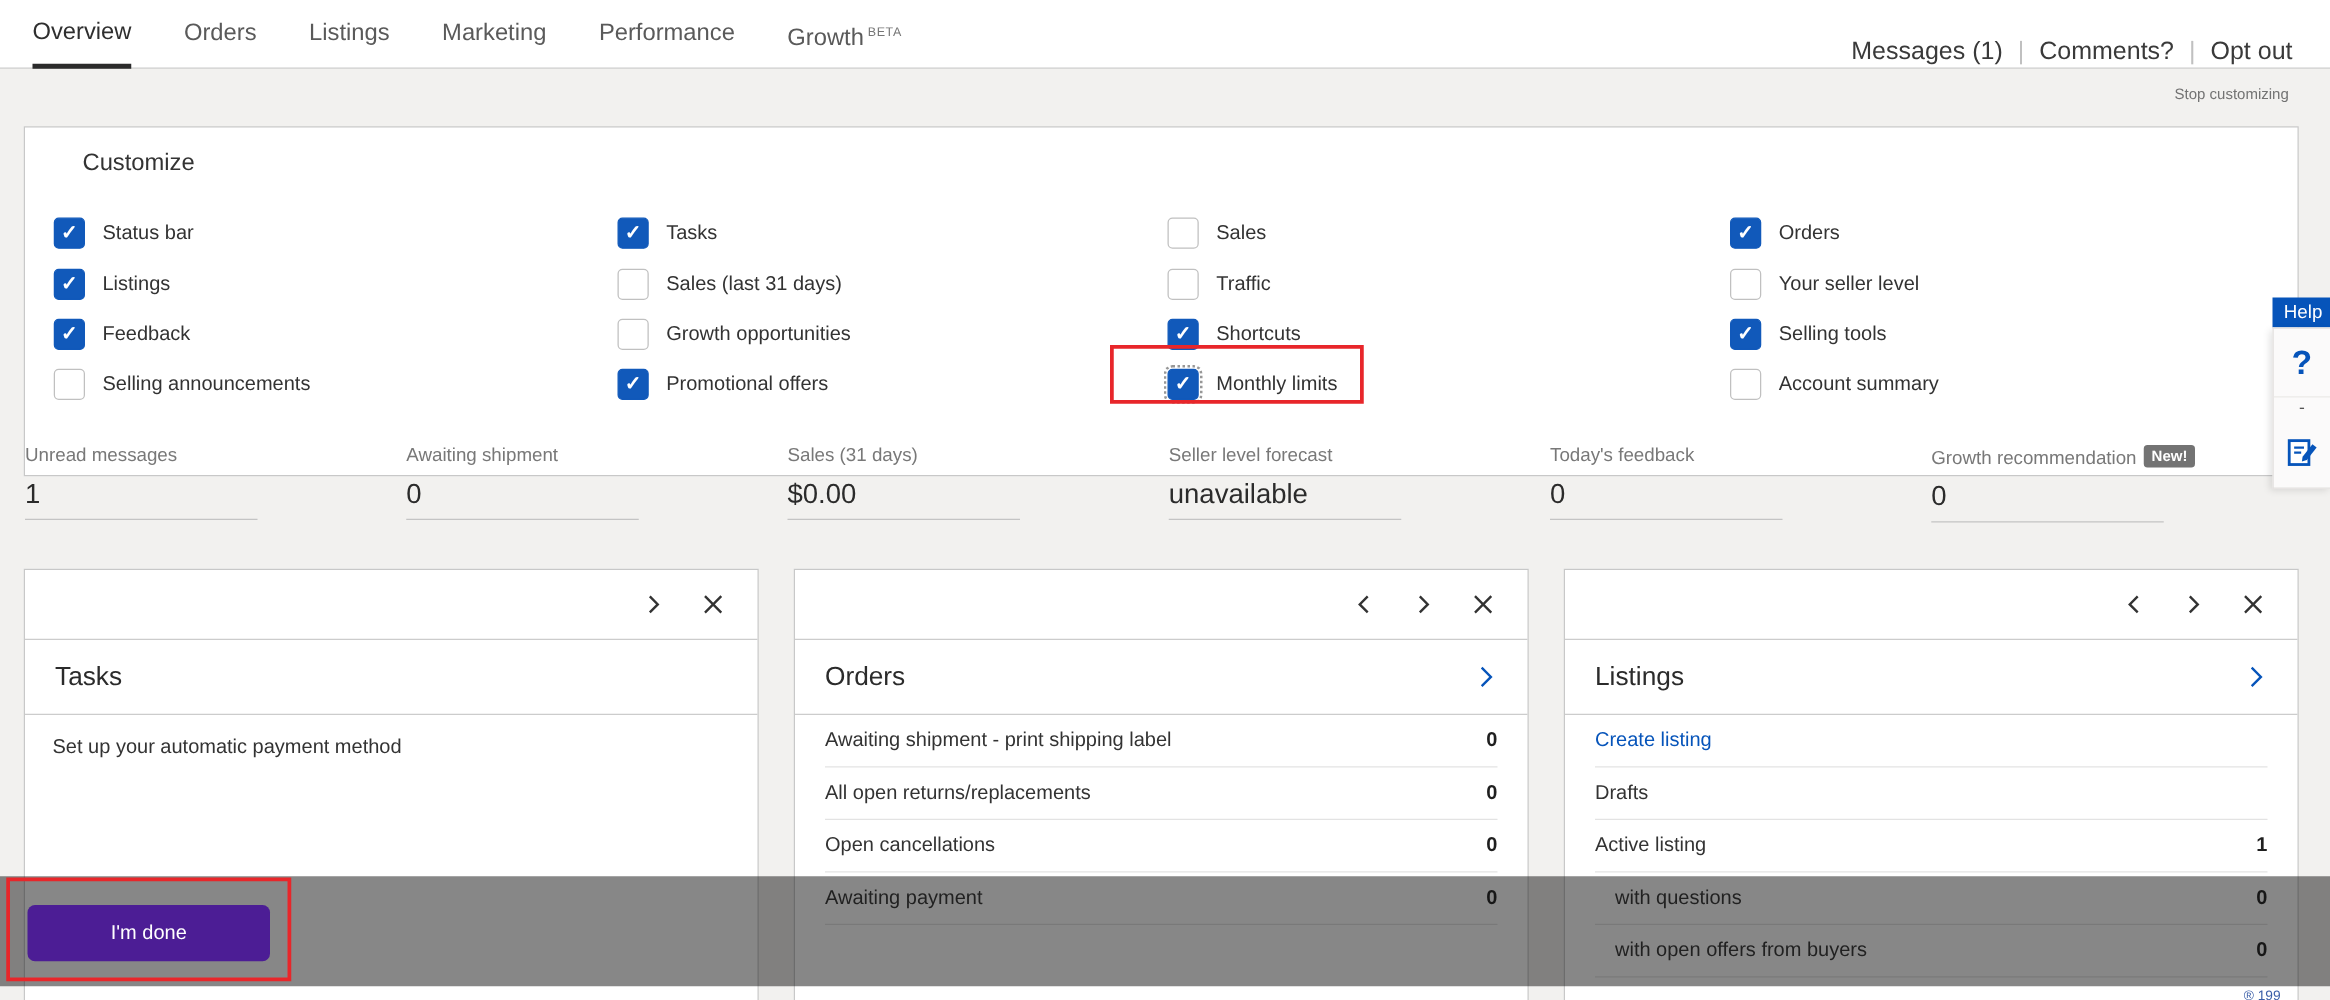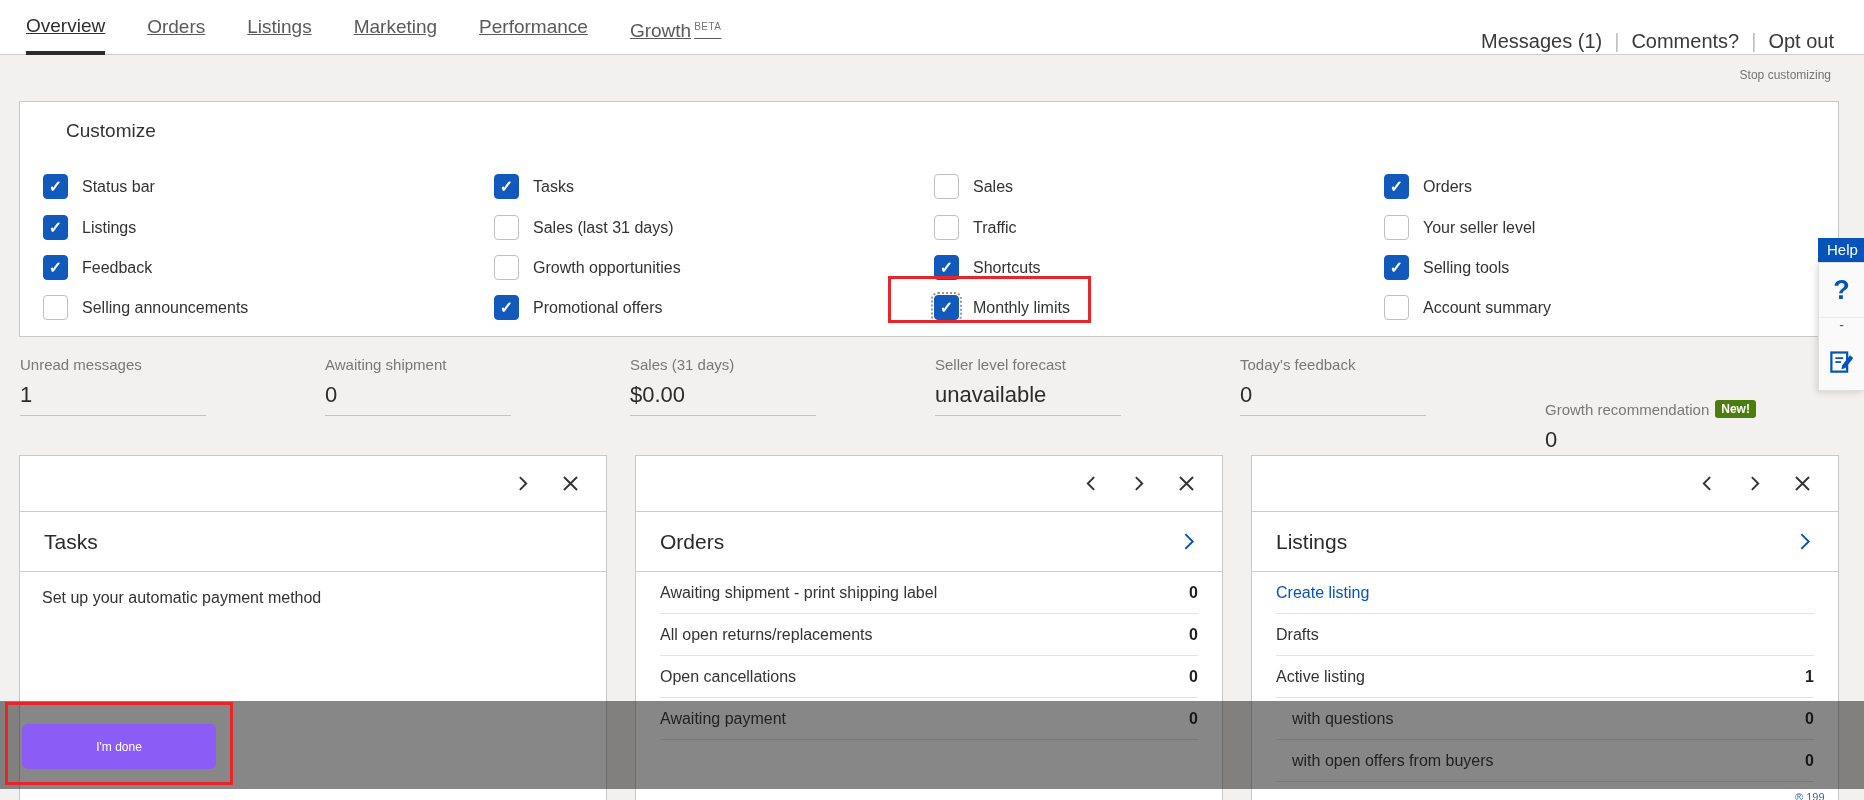--- a/index.html
+++ b/index.html
@@ -3,60 +3,60 @@
 <meta charset="utf-8">
 <style>
   html,body{margin:0;padding:0;}
   body{
     position:relative;width:1864px;height:800px;overflow:hidden;
     background:#f2f1ef;font-family:"Liberation Sans", sans-serif;color:#333;
   }
   
   .topnav{position:absolute;left:0;top:0;width:100%;height:55px;background:#fff;border-bottom:1px solid #ccc;box-sizing:border-box;}
   .tabs{position:absolute;left:26px;top:0;height:55px;display:flex;gap:42px;align-items:stretch;}
-  .tab{font-size:19px;color:#5a5a5a;line-height:53px;cursor:pointer;white-space:nowrap;text-decoration:underline;}
+  .tab{font-size:19px;color:#5a5a5a;line-height:53px;cursor:pointer;white-space:nowrap;}
   .tab.active{color:#2f2f2f;border-bottom:4px solid #2b2b2b;line-height:51px;}
   .tab sup{font-size:10px;color:#757575;letter-spacing:.5px;margin-left:3px;}
   .nav-right{position:absolute;right:30px;top:0;height:53px;display:flex;align-items:flex-end;gap:12px;font-size:20px;color:#3a3a3a;}
   .nav-right .sep{color:#c0c0c0;}
   .nav-link{cursor:pointer;}
   .stop-customizing{position:absolute;right:33px;top:68px;font-size:12px;color:#737373;cursor:pointer;}
 
   
-  .panel{position:absolute;left:19px;top:101px;width:1820px;height:236px;background:#fff;border:1px solid #c8c8c8;box-sizing:border-box;}
+  .panel{position:absolute;left:19px;top:101px;width:1820px;height:280px;background:#fff;border:1px solid #c8c8c8;box-sizing:border-box;}
   .panel-title{position:absolute;left:46px;top:18px;font-size:19px;color:#333;}
   .cbrow{position:absolute;display:flex;align-items:center;gap:14px;cursor:pointer;}
   .cb{width:25px;height:25px;border:1px solid #c0c0c0;border-radius:4px;background:#fff;box-sizing:border-box;display:flex;align-items:center;justify-content:center;flex:0 0 25px;}
   .cbrow.checked .cb{background:#1159ba;border-color:#1159ba;}
   .cbcheck{display:none;color:#fff;font-size:16px;font-weight:700;line-height:1;}
   .cbrow.checked .cbcheck{display:block;}
   .cblabel{font-size:16px;color:#333;white-space:nowrap;}
   .cb.focus{outline:2px dotted #979797;outline-offset:1px;}
 
   
   .stat{position:absolute;top:356px;width:200px;}
   .stat-label{font-size:15px;color:#787878;white-space:nowrap;}
   .stat-value{margin-top:9px;font-size:22px;color:#2b2b2b;padding-bottom:7px;border-bottom:1px solid #c4c4c4;width:186px;cursor:pointer;}
-  .badge{display:inline-block;background:#4d7c0f;color:#fff;font-size:12px;font-weight:bold;padding:2px 6px;border-radius:3px;margin-left:6px;vertical-align:2px;margin-top:44px;}
+  .badge{display:inline-block;background:#737373;color:#fff;font-size:12px;font-weight:bold;padding:2px 6px;border-radius:3px;margin-left:6px;vertical-align:2px;}
 
   
   .card{position:absolute;top:455px;width:588px;height:420px;background:#fff;border:1px solid #c8c8c8;box-sizing:border-box;}
   .card-controls{height:56px;border-bottom:1px solid #ccc;display:flex;align-items:center;justify-content:flex-end;gap:30px;padding-right:26px;box-sizing:border-box;}
   .icon-btn{cursor:pointer;display:flex;align-items:center;}
   .card-titlebar{height:60px;border-bottom:1px solid #ccc;display:flex;align-items:center;justify-content:space-between;padding:0 24px;box-sizing:border-box;}
   .card-title{font-size:21px;color:#2b2b2b;}
   .rows{margin:0 24px;}
   .row{height:42px;border-bottom:1px solid #e3e3e3;display:flex;justify-content:space-between;align-items:center;font-size:16px;color:#333;box-sizing:border-box;}
   .row.link-row{color:#0654ba;cursor:pointer;}
   .row .val{font-weight:bold;color:#1f1f1f;}
   .row.indent{padding-left:16px;}
   .task-text{margin:0 22px;padding-top:17px;font-size:16px;color:#333;}
 
   
-  .done-btn{position:absolute;left:22px;top:724px;width:194px;height:45px;background:#8b5cf6;color:#fff;font-size:12px;border:none;border-radius:6px;z-index:60;cursor:pointer;font-family:inherit;}
+  .done-btn{position:absolute;left:22px;top:724px;width:194px;height:45px;background:#4c1d95;color:#fff;font-size:16px;border:none;border-radius:6px;z-index:60;cursor:pointer;font-family:inherit;}
   .overlay{position:absolute;left:0;top:701px;width:1864px;height:88px;background:rgba(15,15,15,0.5);z-index:50;}
   .hl{position:absolute;border:3px solid #e8262a;z-index:70;box-sizing:border-box;}
   .hl-monthly{left:888px;top:276px;width:203px;height:47px;}
   .hl-done{left:5px;top:702px;width:228px;height:83px;}
 
   
   .help-tab{position:absolute;left:1818px;top:238px;width:48px;height:24px;background:#0654ba;color:#fff;font-size:15px;line-height:24px;padding-left:9px;box-sizing:border-box;z-index:40;cursor:pointer;overflow:hidden;}
   .help-stack{position:absolute;left:1818px;top:262px;width:46px;background:#fbfafa;border:1px solid #e2e0de;border-right:none;box-shadow:-2px 2px 6px rgba(0,0,0,0.12);z-index:40;box-sizing:border-box;}
   .help-q{height:54px;display:flex;align-items:center;justify-content:center;font-size:27px;font-weight:bold;color:#0654ba;border-bottom:1px solid #eceae8;cursor:pointer;}
   .help-dash{height:14px;display:flex;align-items:center;justify-content:center;font-size:14px;color:#555;}

